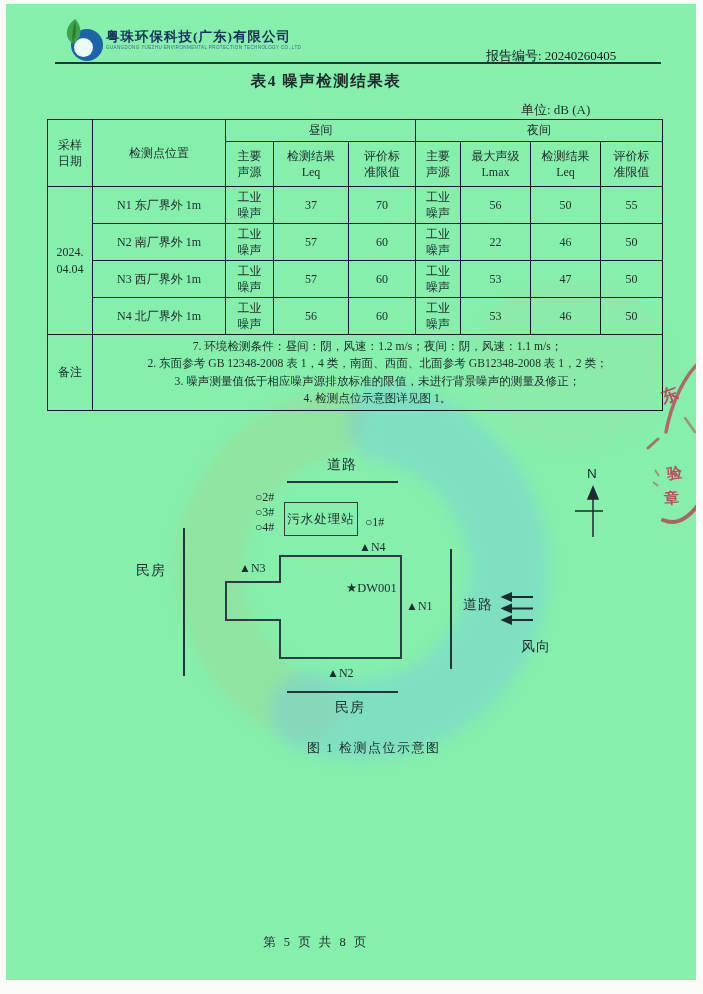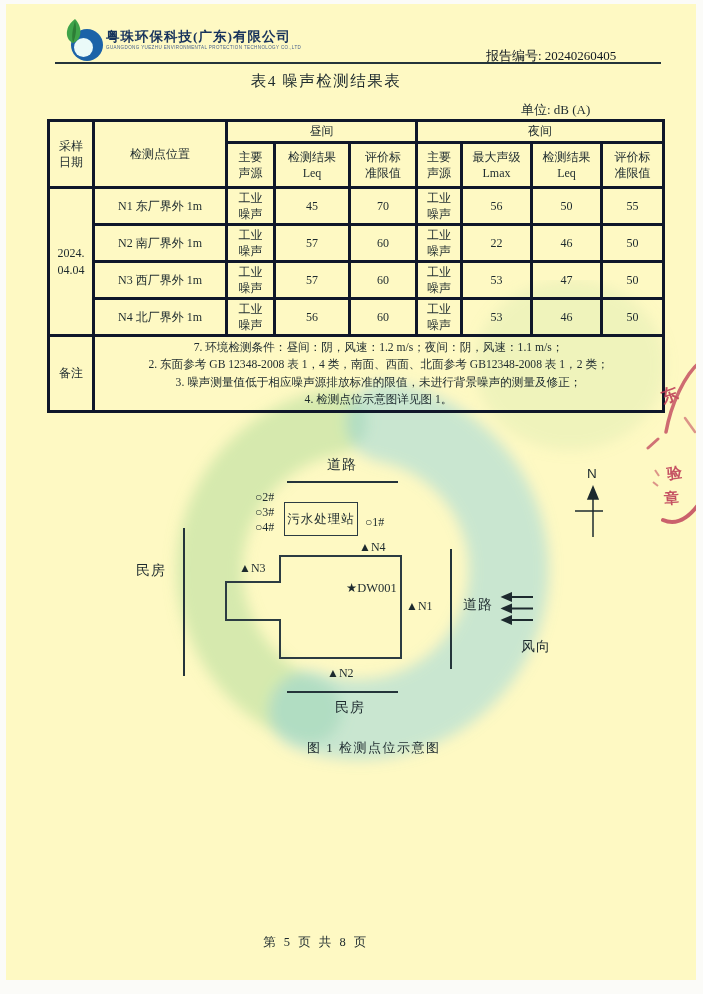--- a/index.html
+++ b/index.html
@@ -5,40 +5,40 @@
   * { margin:0; padding:0; box-sizing:border-box; }
   html,body { width:703px; height:994px; }
   body {
     position:relative; width:703px; height:994px;
     background:#fbfbf8; overflow:hidden;
     font-family:"Liberation Serif","DejaVu Serif",serif;
     color:#1d2a2e;
   }
   .sheet {
     position:absolute; left:6px; top:4px; width:690px; height:976px;
-    background:#fef9c3; overflow:hidden;
+    background:#86efac; overflow:hidden;
   }
   .abs { position:absolute; }
 
   
   .watermark { left:144px; top:276px; width:560px; height:500px; pointer-events:none; }
 
   
   .logo { left:56px; top:14px; width:44px; height:46px; }
   .company-name { left:100px; top:24px; font-size:13.5px; font-weight:bold; color:#17335c; letter-spacing:1px; }
   .company-sub { left:100px; top:41px; font-size:4.5px; color:#46608c; letter-spacing:0.4px; font-family:"Liberation Sans",sans-serif; }
   .report-no { left:480px; top:43px; font-size:13px; color:#101820; }
   .head-rule { left:49px; top:58px; width:606px; height:2px; background:#24343a; }
-  .doc-title { left:0; top:67px; width:640px; text-align:center; font-size:15.5px; font-weight:normal; letter-spacing:1.5px; }
+  .doc-title { left:0; top:67px; width:640px; text-align:center; font-size:15.5px; font-weight:bold; letter-spacing:1.5px; }
   .unit-label { left:515px; top:97px; font-size:13px; }
 
   
   table.noise { position:absolute; left:41px; top:115px; width:615px; table-layout:fixed; border-collapse:collapse; }
   table.noise td, table.noise th {
-    border:3px solid #0f172a; text-align:center; vertical-align:middle;
+    border:1px solid #0f172a; text-align:center; vertical-align:middle;
     font-size:12px; font-weight:normal; padding:0; line-height:1.35;
   }
   .pre { white-space:pre-line; }
   tr.hr1 { height:22px; } tr.hr2 { height:45px; }
   tr.data { height:37px; } tr.remark { height:76px; }
   td.remarks-cell { text-align:left; vertical-align:middle; padding:3px 6px 3px 8px; }
   td.remarks-cell div { font-size:11.6px; line-height:17.4px; white-space:nowrap; }
   td.loc { text-align:center; }
   td.num { font-size:12.5px; }
 
@@ -143,21 +143,21 @@
 Leq</td>
       <td class="pre">评价标
 准限值</td>
     </tr>
     <tr class="data">
       <td rowspan="4" class="pre">2024.
 04.04</td>
       <td class="loc">N1 东厂界外 1m</td>
       <td class="pre">工业
 噪声</td>
-      <td class="num">45</td>
+      <td class="num">37</td>
       <td class="num">70</td>
       <td class="pre">工业
 噪声</td>
       <td class="num">56</td>
       <td class="num">50</td>
       <td class="num">55</td>
     </tr>
     <tr class="data">
       <td class="loc">N2 南厂界外 1m</td>
       <td class="pre">工业

